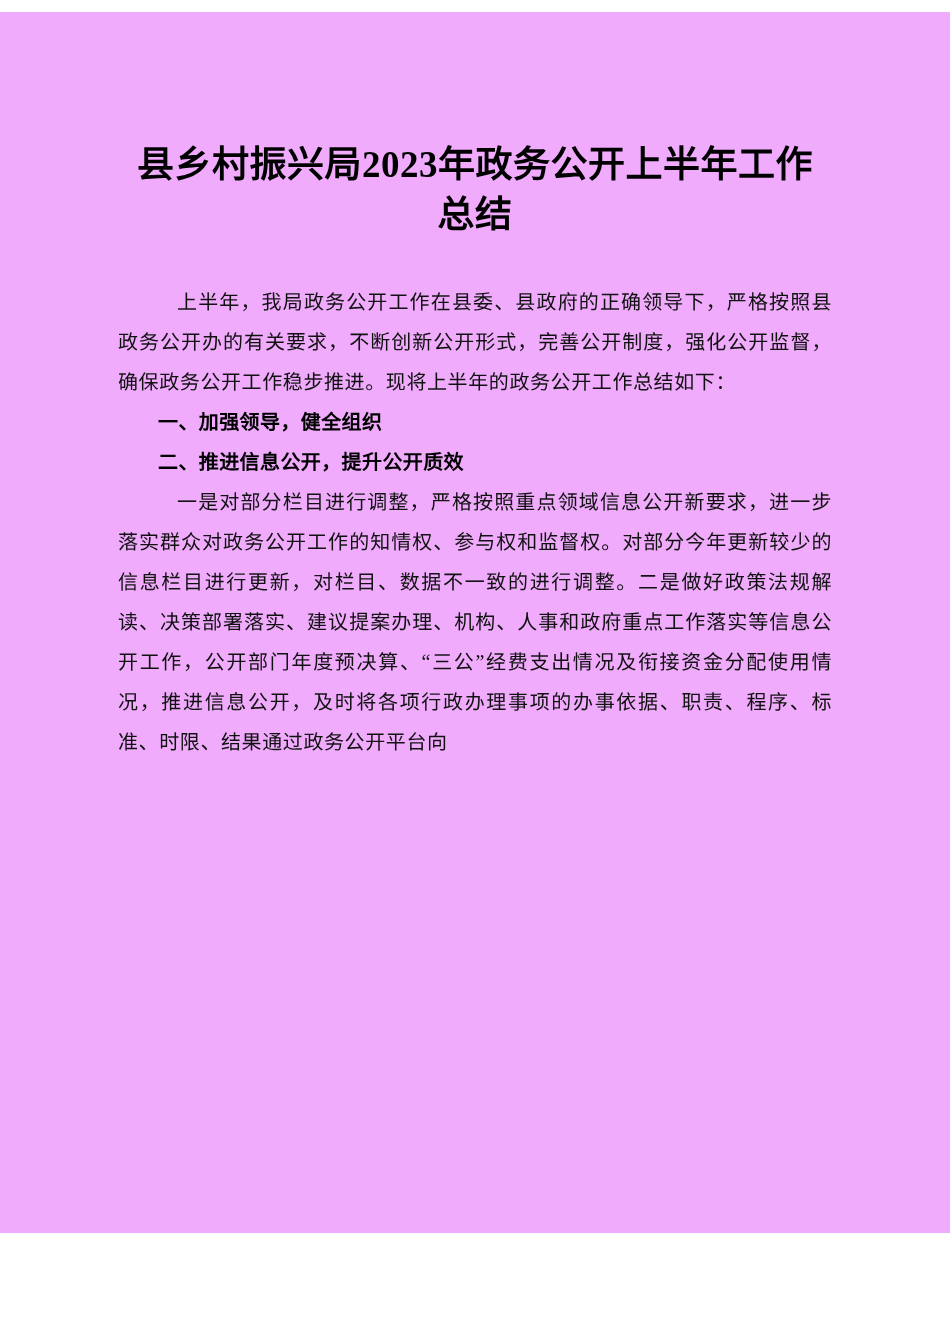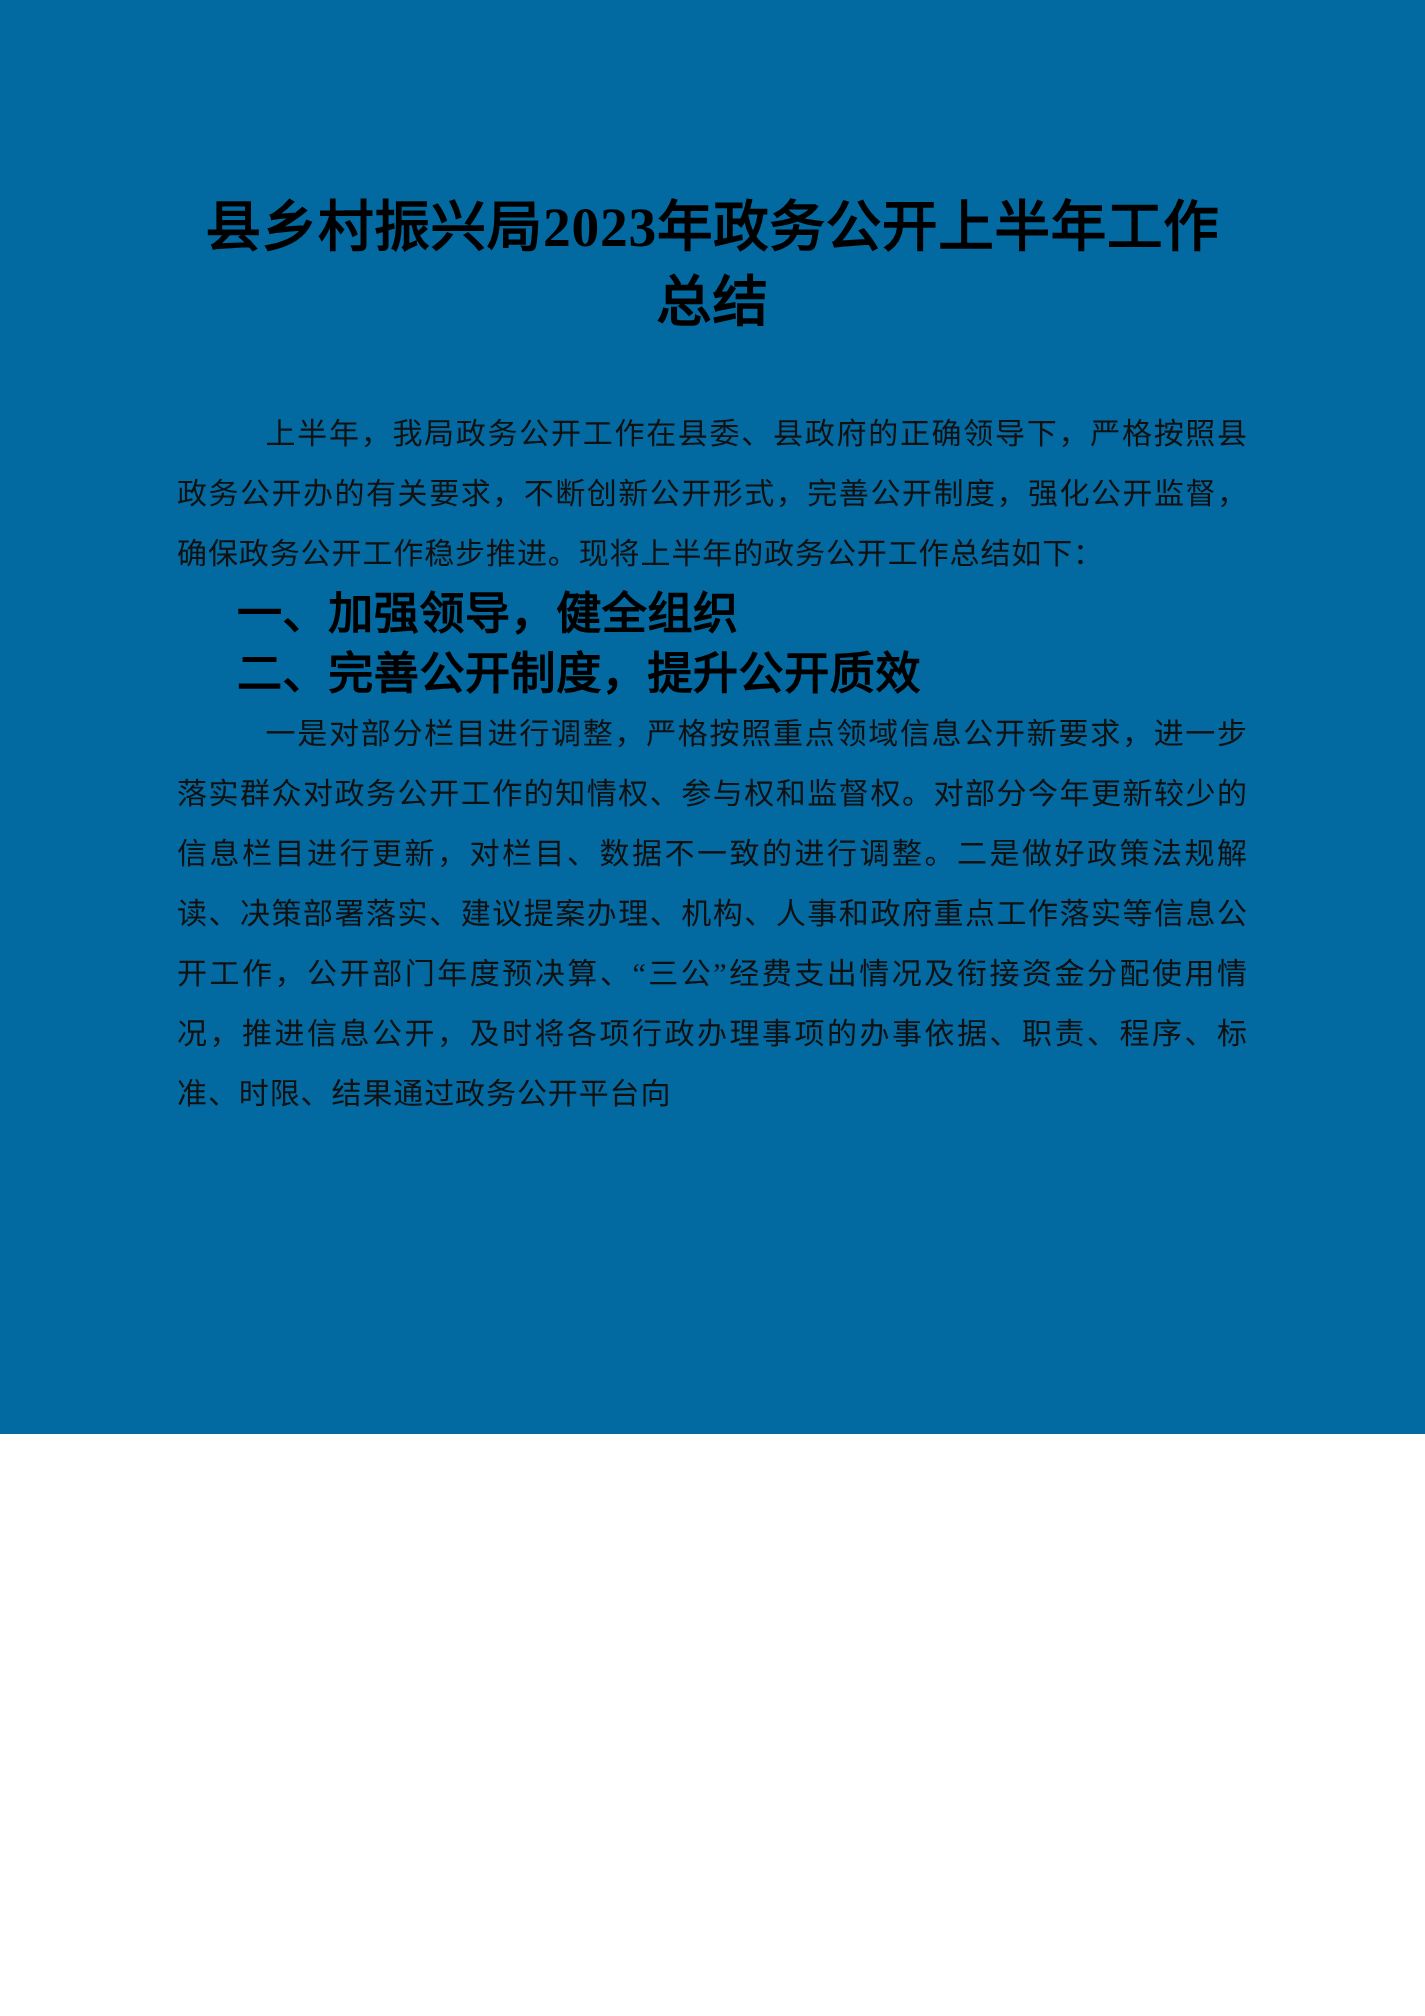--- a/index.html
+++ b/index.html
@@ -5,23 +5,23 @@
 <style>
   html, body {
     margin: 0;
     padding: 0;
     background: #ffffff;
   }
 
   .page {
     position: relative;
     width: 950px;
-    height: 956px;
-    margin: 0 auto;
-    background: #0369a1;
+    height: 1221px;
+    margin: 12px auto;
+    background: #f0abfc;
     overflow: hidden;
     box-sizing: border-box;
     padding: 0;
   }
 
   .doc-body {
     position: absolute;
     left: 118px;
     top: 0;
     width: 714px;
@@ -40,21 +40,21 @@
     padding-top: 128px;
     padding-left: 6px;
     padding-right: 6px;
     word-break: break-all;
   }
 
   
   .doc-heading {
     font-family: "Liberation Sans", "DejaVu Sans", sans-serif;
     font-weight: bold;
-    font-size: 30px;
+    font-size: 20px;
     line-height: 40px;
     color: #000000;
     margin: 0;
     text-indent: 40px;
     letter-spacing: 0.4px;
     word-break: break-all;
   }
 
   
   .doc-para {
@@ -84,18 +84,18 @@
 
     <h1 class="doc-title">县乡村振兴局2023年政务公开上半年工作总结</h1>
 
     <div class="spacer-title-gap"></div>
 
     <p class="doc-para">上半年，我局政务公开工作在县委、县政府的正确领导下，严格按照县政务公开办的有关要求，不断创新公开形式，完善公开制度，强化公开监督，确保政务公开工作稳步推进。现将上半年的政务公开工作总结如下：</p>
 
     <h2 class="doc-heading">一、加强领导，健全组织</h2>
 
 
-    <h2 class="doc-heading">二、完善公开制度，提升公开质效</h2>
+    <h2 class="doc-heading">二、推进信息公开，提升公开质效</h2>
 
     <p class="doc-para">一是对部分栏目进行调整，严格按照重点领域信息公开新要求，进一步落实群众对政务公开工作的知情权、参与权和监督权。对部分今年更新较少的信息栏目进行更新，对栏目、数据不一致的进行调整。二是做好政策法规解读、决策部署落实、建议提案办理、机构、人事和政府重点工作落实等信息公开工作，公开部门年度预决算、“三公”经费支出情况及衔接资金分配使用情况，推进信息公开，及时将各项行政办理事项的办事依据、职责、程序、标准、时限、结果通过政务公开平台向</p>
 
   </div>
 </div>
 
 </body></html>

